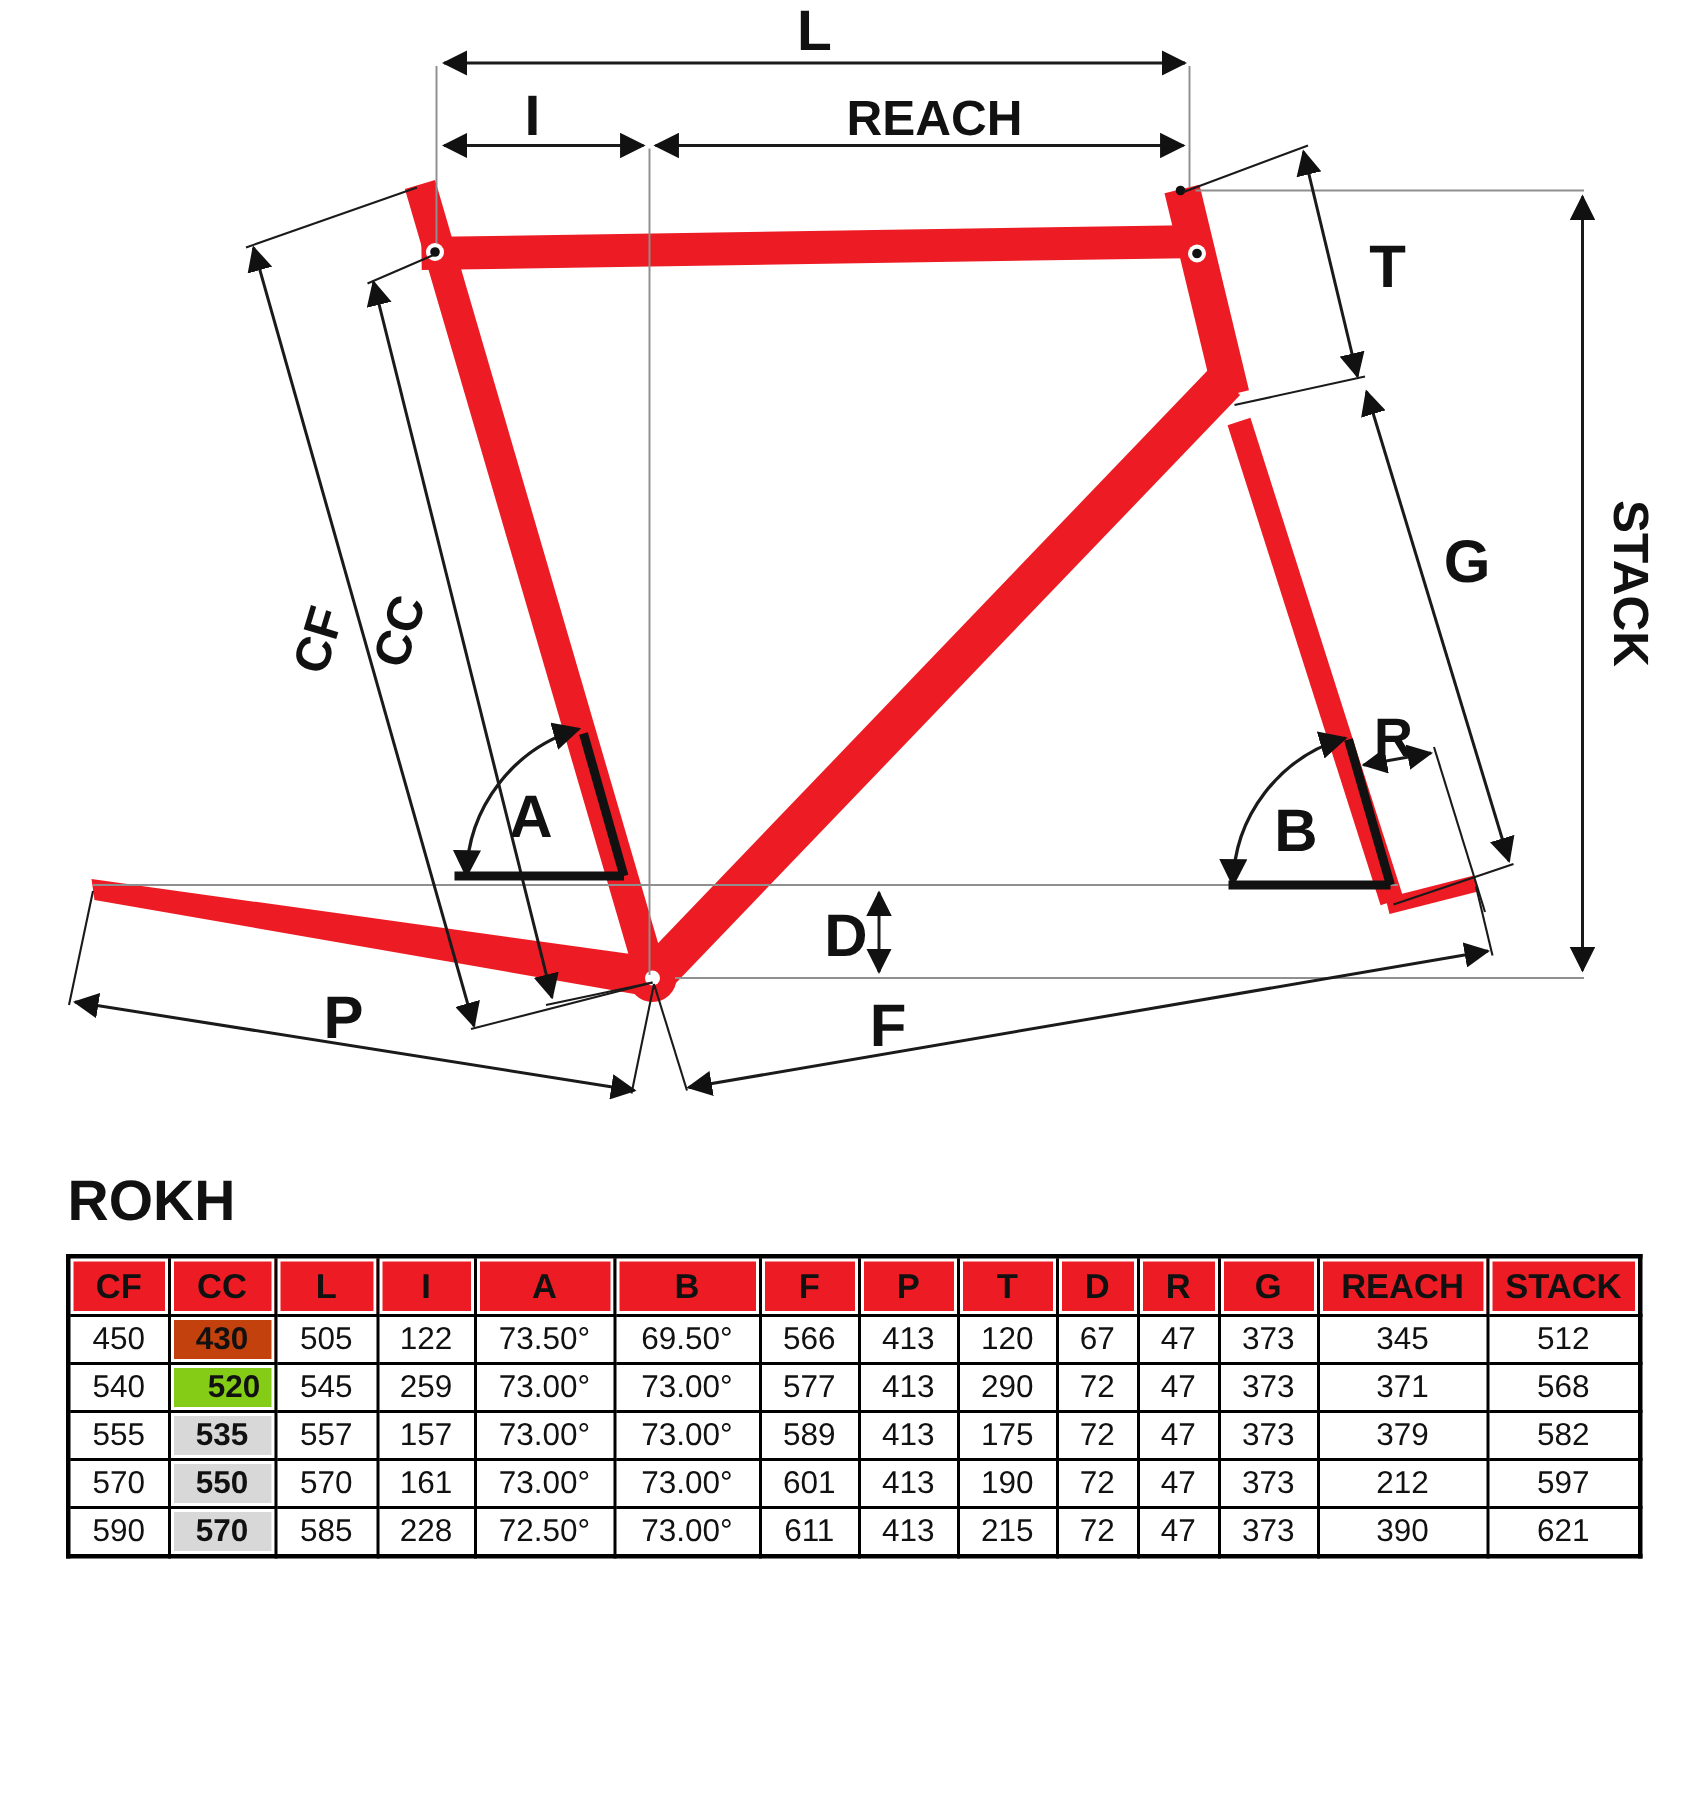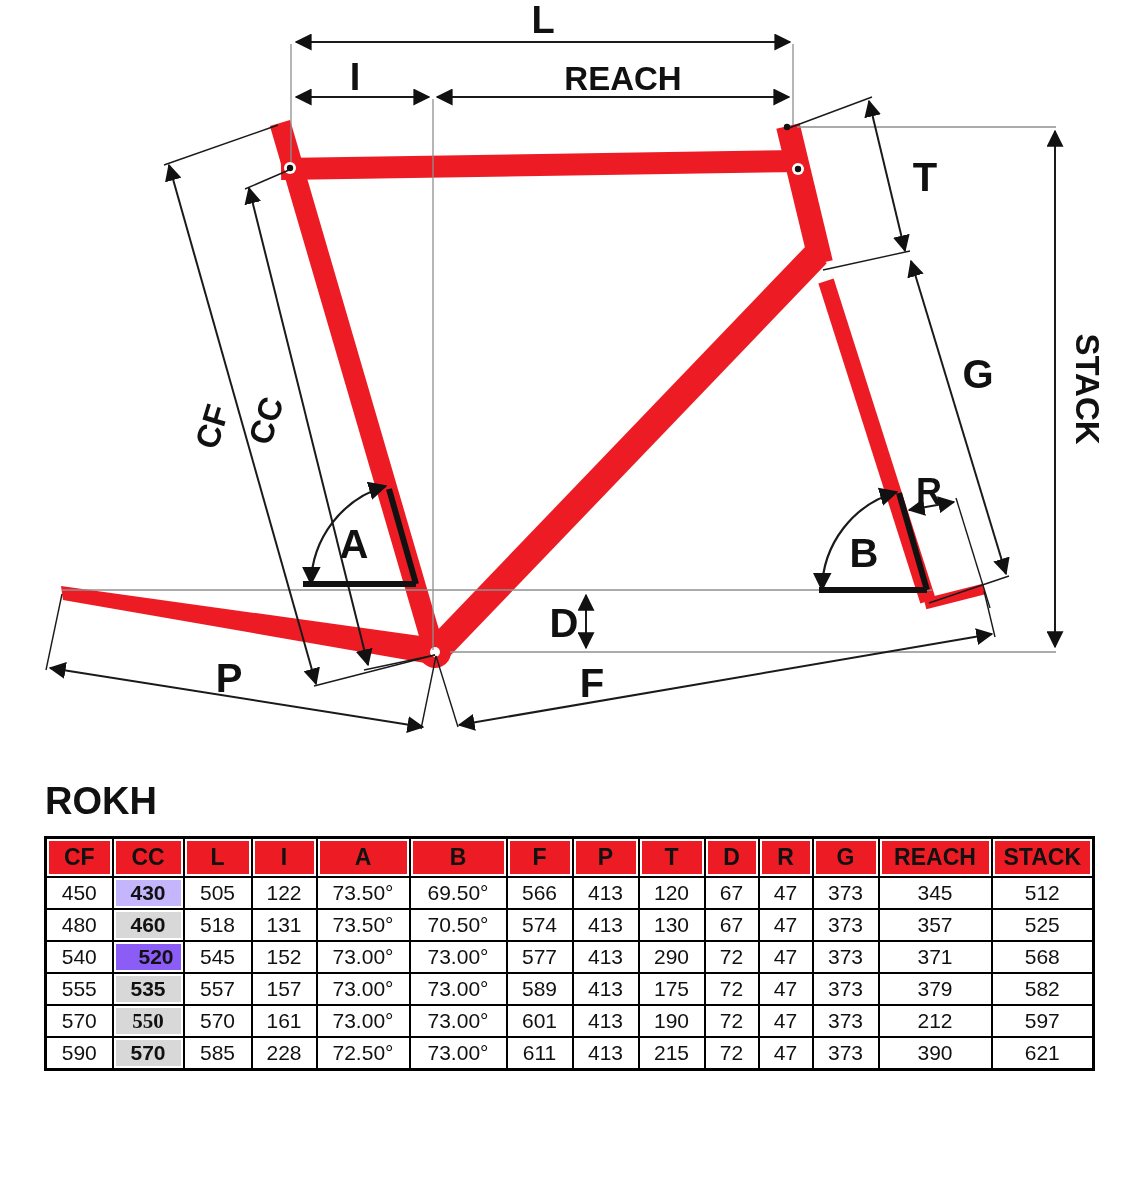--- a/index.html
+++ b/index.html
@@ -151,55 +151,39 @@
             <th style="background: rgb(237, 28, 36);">D</th>
             <th style="background: rgb(237, 28, 36);">R</th>
             <th style="background: rgb(237, 28, 36);">G</th>
             <th style="background: rgb(237, 28, 36);">REACH</th>
             <th style="background: rgb(237, 28, 36);">STACK</th>
           </tr>
         </thead>
       <tbody>
           <tr>
             <td>450</td>
-            <td class="hl" style="background: #c4b5fd;">430</td>
+            <td class="hl" style="background: #c2410c;">430</td>
             <td>505</td>
             <td>122</td>
             <td>73.50°</td>
             <td>69.50°</td>
             <td>566</td>
             <td>413</td>
             <td>120</td>
             <td>67</td>
             <td>47</td>
             <td>373</td>
             <td>345</td>
             <td>512</td>
           </tr>
           <tr>
-            <td>480</td>
-            <td class="hl" style="background: rgb(216, 216, 216);">460</td>
-            <td>518</td>
-            <td>131</td>
-            <td>73.50°</td>
-            <td>70.50°</td>
-            <td>574</td>
-            <td>413</td>
-            <td>130</td>
-            <td>67</td>
-            <td>47</td>
-            <td>373</td>
-            <td>357</td>
-            <td>525</td>
-          </tr>
-          <tr>
             <td>540</td>
-            <td class="hl" style="background: #8b5cf6; padding-left: 16px;">520</td>
+            <td class="hl" style="background: #84cc16; padding-left: 16px;">520</td>
             <td>545</td>
-            <td>152</td>
+            <td>259</td>
             <td>73.00°</td>
             <td>73.00°</td>
             <td>577</td>
             <td>413</td>
             <td>290</td>
             <td>72</td>
             <td>47</td>
             <td>373</td>
             <td>371</td>
             <td>568</td>
@@ -215,21 +199,21 @@
             <td>413</td>
             <td>175</td>
             <td>72</td>
             <td>47</td>
             <td>373</td>
             <td>379</td>
             <td>582</td>
           </tr>
           <tr>
             <td>570</td>
-            <td class="hl" style="background: rgb(216, 216, 216); font-family: Liberation Serif, serif;">550</td>
+            <td class="hl" style="background: rgb(216, 216, 216);">550</td>
             <td>570</td>
             <td>161</td>
             <td>73.00°</td>
             <td>73.00°</td>
             <td>601</td>
             <td>413</td>
             <td>190</td>
             <td>72</td>
             <td>47</td>
             <td>373</td>

